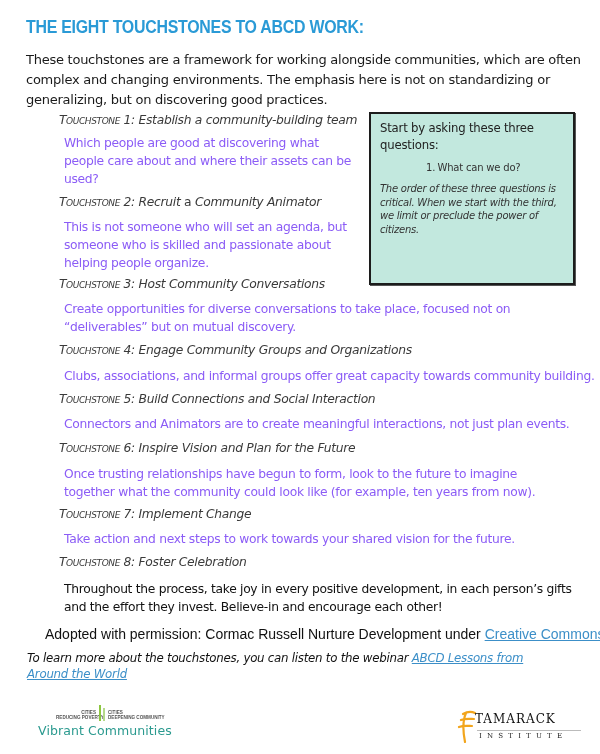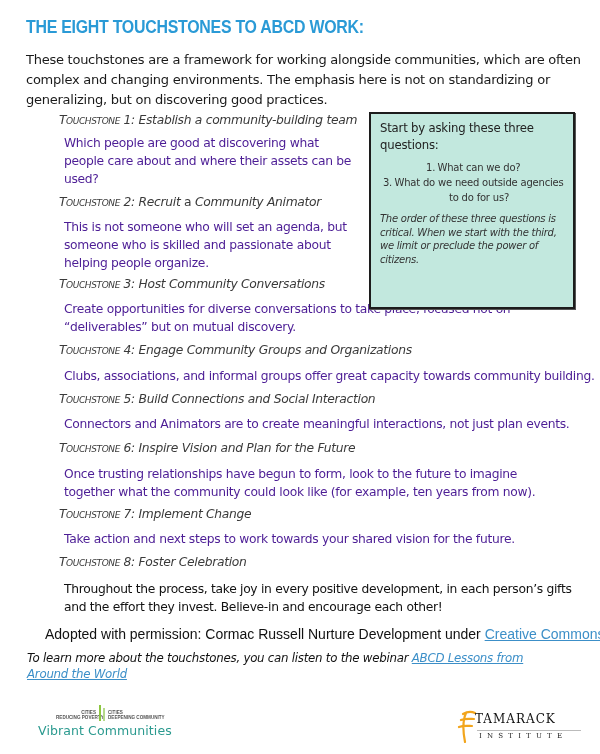--- a/index.html
+++ b/index.html
@@ -19,26 +19,26 @@
 
   .ts-head {
     position: absolute; left: 27px;
     font-size: 12.3px; font-style: italic; color: #3a3a3a; letter-spacing: -0.3px;
     white-space: nowrap;
   }
   .ts-head .label { font-variant: small-caps; letter-spacing: -0.4px; margin-left: 32px; }
   .ts-head .up { font-style: normal; }
   .ts-body {
     position: absolute; left: 64px;
-    font-size: 12.3px; line-height: 18px; color: #4c1d95; letter-spacing: -0.3px;
+    font-size: 12.3px; line-height: 18px; color: #8b5cf6; letter-spacing: -0.3px;
   }
   .ts-body.dark { color: #111; }
 
   .callout {
-    position: absolute; left: 369px; top: 112px; width: 206px; height: 197px;
+    position: absolute; left: 369px; top: 112px; width: 206px; height: 173px;
     background: #c2e8de; border: 2px solid #1c1c1c; padding: 6px 9px;
     box-shadow: 1px 1px 0 #555;
   }
   .callout .c-title { font-size: 11.7px; line-height: 17px; color: #222; letter-spacing: -0.2px; }
   .callout ol { list-style: none; margin-top: 6px; }
   .callout li { font-size: 10px; line-height: 15px; color: #333; padding-left: 14px; text-indent: -14px; letter-spacing: -0.2px; text-align: center; }
   .callout li .num { display: inline-block; width: 14px; text-indent: 0; }
   .callout .c-note { margin-top: 7px; font-size: 10px; line-height: 13.5px; font-style: italic; color: #333; letter-spacing: -0.25px; }
 
   .adopted {
@@ -123,21 +123,20 @@
     <span class="label">Touchstone</span>
     <span>8:</span>
     <span>Foster Celebration</span>
   </div>
   <p class="ts-body dark" style="top:580px;width:525px">Throughout the process, take joy in every positive development, in each person’s gifts and the effort they invest. Believe-in and encourage each other!</p>
 
   <div class="callout">
     <div class="c-title">Start by asking these three questions:</div>
     <ol>
       <li><span class="num">1.</span><span>What can we do?</span></li>
-      <li><span class="num">3.</span><span>What do we need outside agencies to do for us?</span></li>
     </ol>
     <p class="c-note">The order of these three questions is critical. When we start with the third, we limit or preclude the power of citizens.</p>
   </div>
 
   <div class="adopted">
     <span>Adopted with permission: Cormac Russell  Nurture Development under </span><a class="link">Creative Commons License</a>
   </div>
 
   <p class="learn">
     <span>To learn more about the touchstones, you can listen to the webinar </span><a class="link">ABCD Lessons from Around the World</a>

